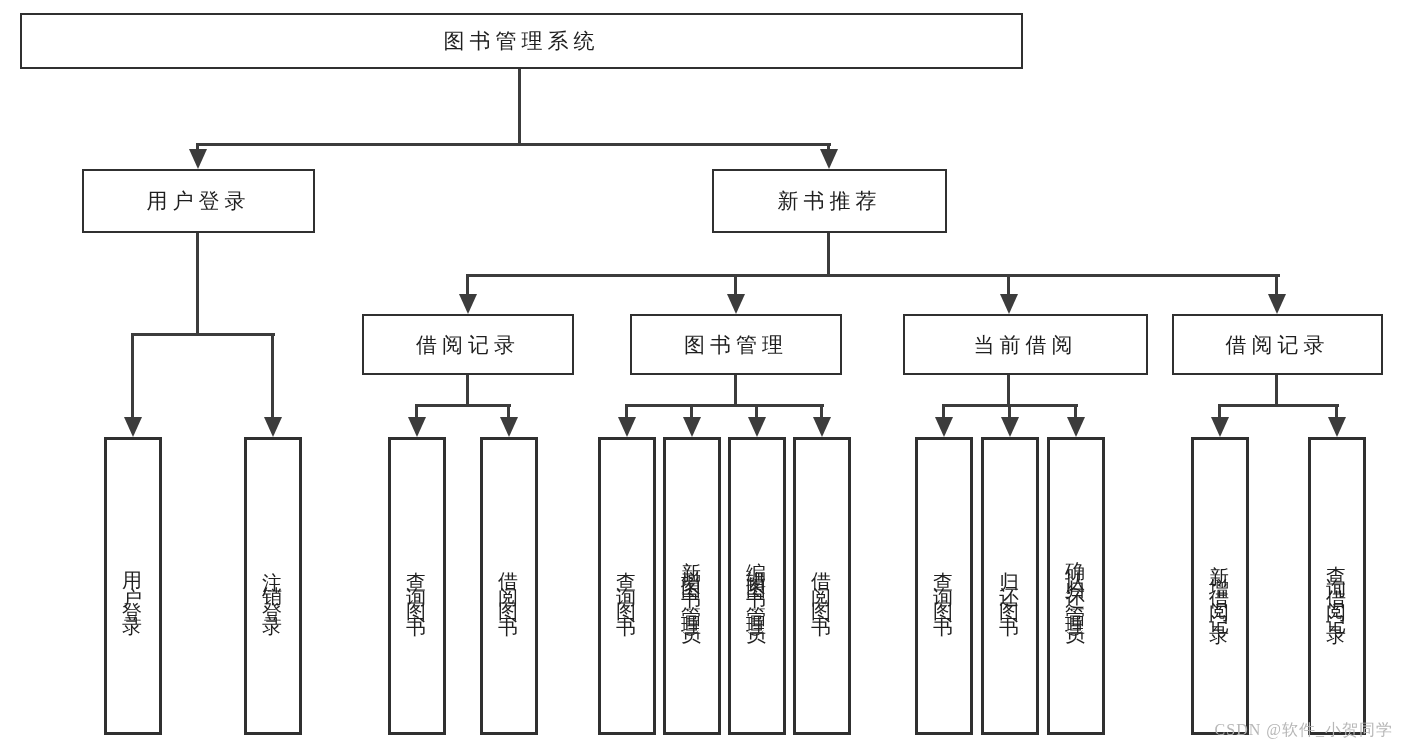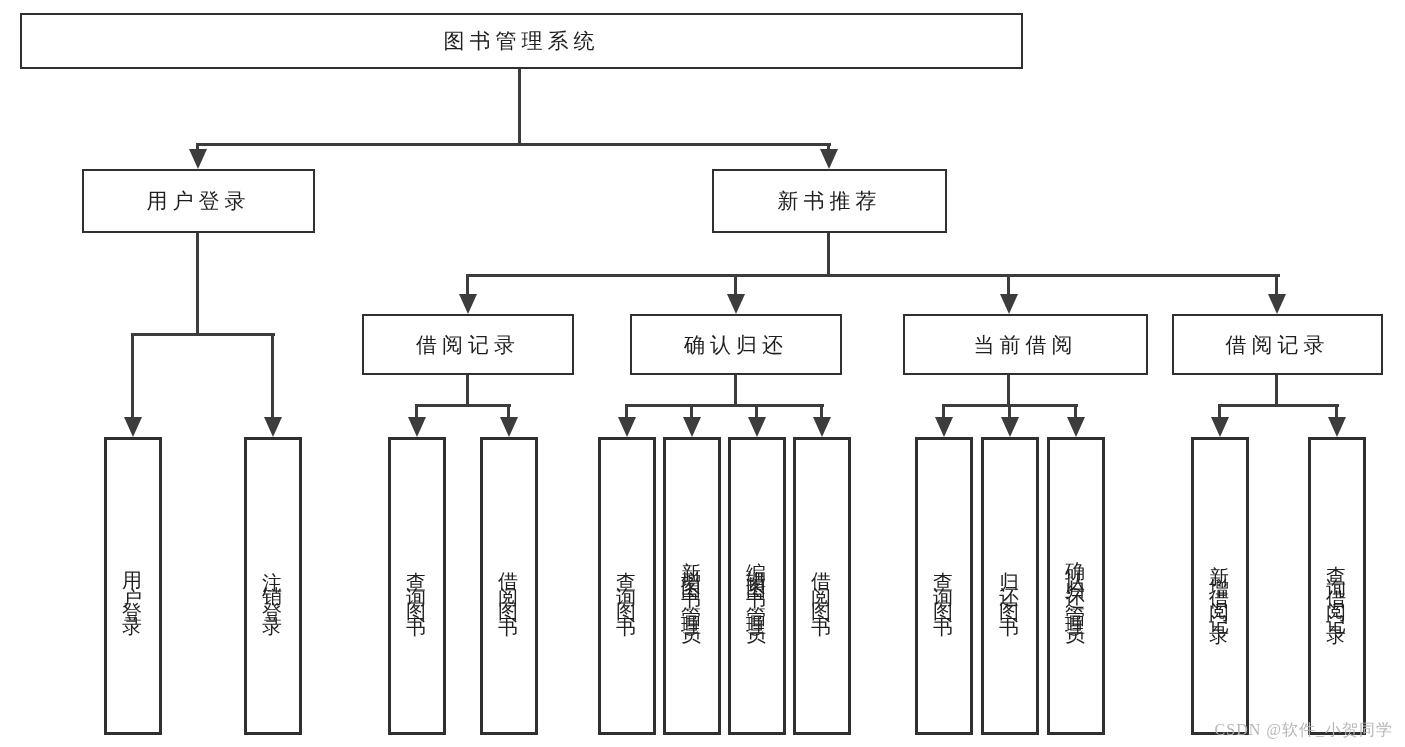--- a/index.html
+++ b/index.html
@@ -122,21 +122,21 @@
     <span>用户登录</span>
   </div>
   <div class="box h" style="left:712px;top:169px;width:235px;height:64px">
     <span>新书推荐</span>
   </div>
 
   <div class="box h" style="left:362px;top:314px;width:212px;height:61px">
     <span>借阅记录</span>
   </div>
   <div class="box h" style="left:630px;top:314px;width:212px;height:61px">
-    <span>确认归还</span>
+    <span>图书管理</span>
   </div>
   <div class="box h" style="left:903px;top:314px;width:245px;height:61px">
     <span>当前借阅</span>
   </div>
   <div class="box h" style="left:1172px;top:314px;width:211px;height:61px">
     <span>借阅记录</span>
   </div>
 
   <div class="box v" style="left:104px;top:437px;width:58px;height:298px">
     <span class="v-text" style="letter-spacing: 15px;">用户登录</span>

